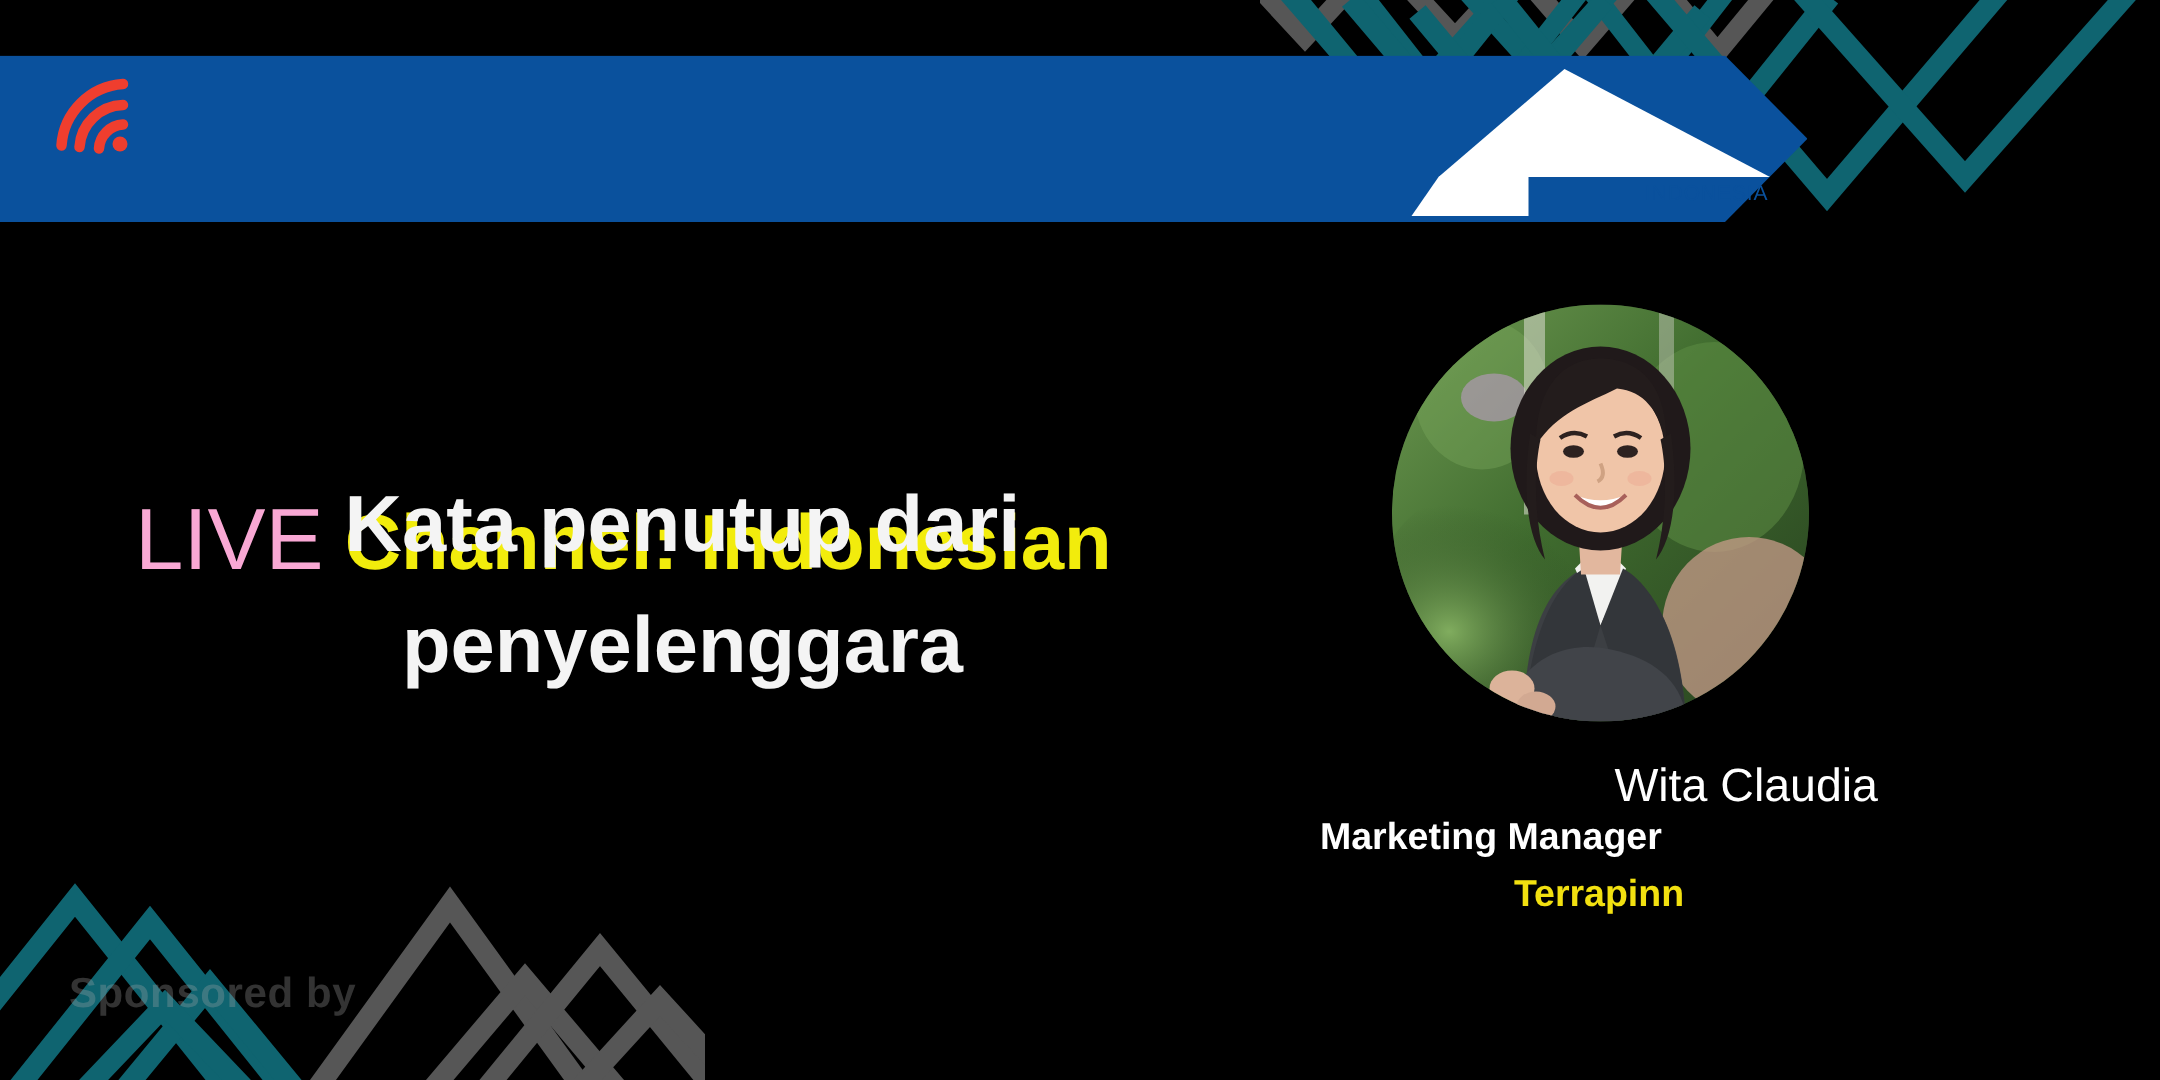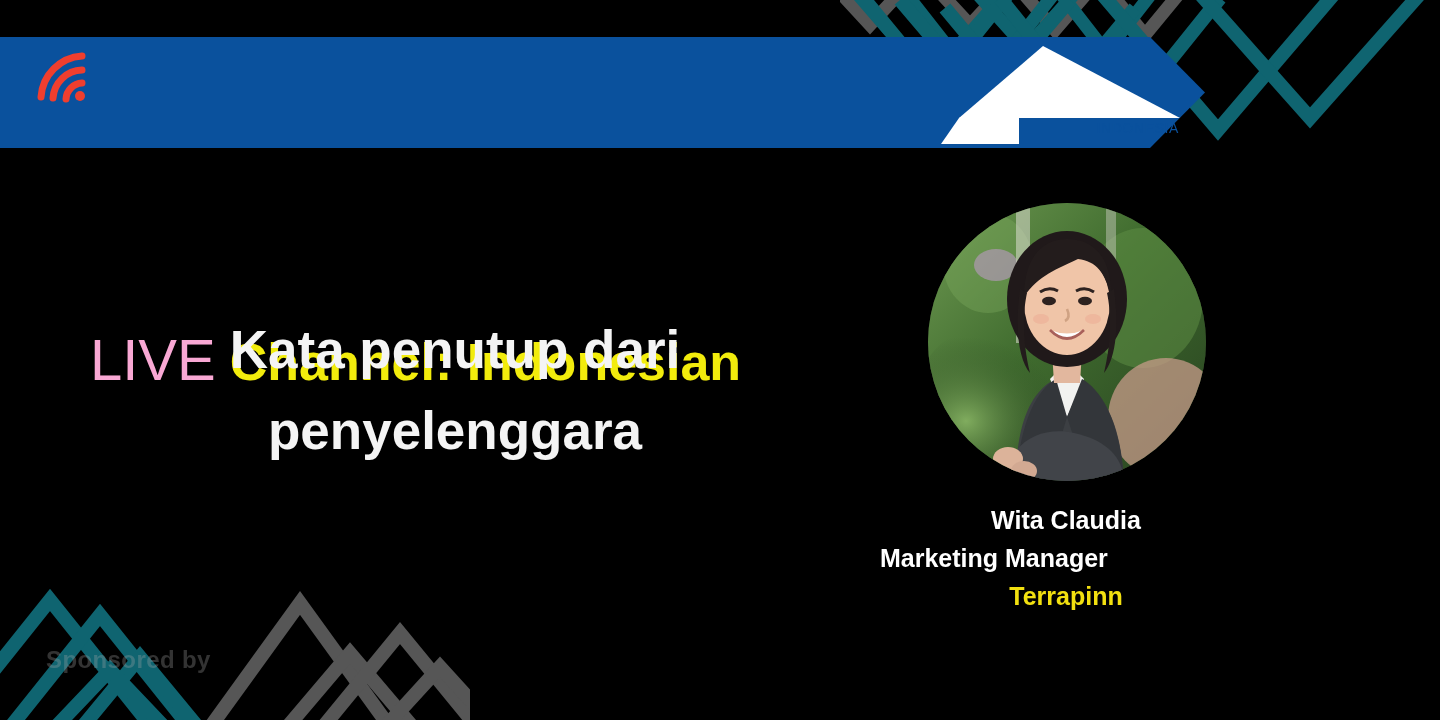--- a/index.html
+++ b/index.html
@@ -161,23 +161,23 @@
     overflow: hidden;
     background: #2c3a24;
   }
   #speaker-photo svg { display: block; }
 
   #speaker-name {
     position: absolute;
     left: 880px;
     top: 506px;
     width: 372px;
-    text-align: center;
-    font-size: 25px;
-    font-weight: bold;
+    text-align: right;
+    font-size: 31px;
+    font-weight: normal;
     color: #ffffff;
   }
   #speaker-role {
     position: absolute;
     left: 880px;
     top: 544px;
     width: 372px;
     text-align: left;
     font-size: 25px;
     font-weight: bold;
@@ -192,21 +192,21 @@
     font-size: 25px;
     font-weight: bold;
     color: #f2e010;
   }
 
   
   #footer-watermark {
     position: absolute;
     left: 46px;
     top: 646px;
-    font-size: 24px;
+    font-size: 28px;
     font-weight: bold;
     color: rgba(170,170,170,0.30);
     white-space: nowrap;
     letter-spacing: 0.4px;
   }
 </style>
 </head>
 <body>
 
 <div id="stage">

